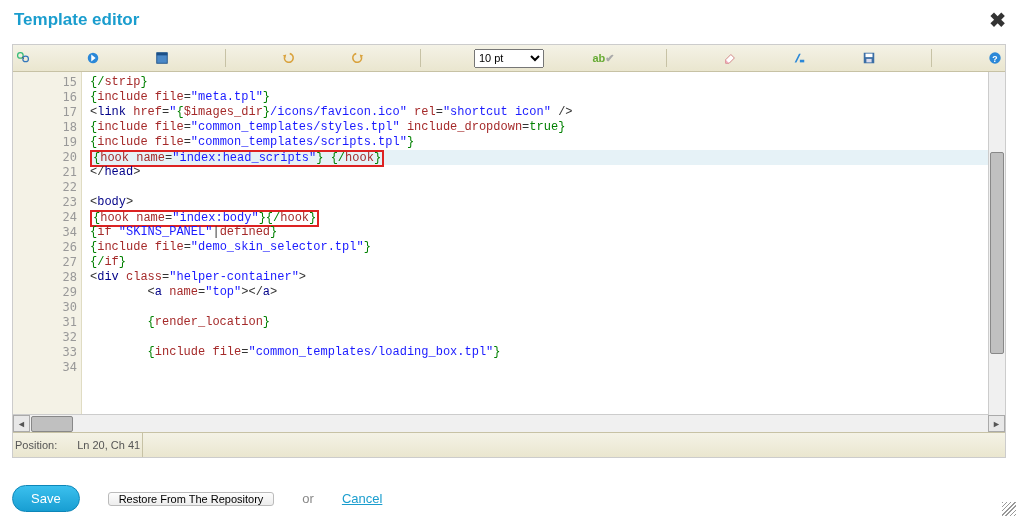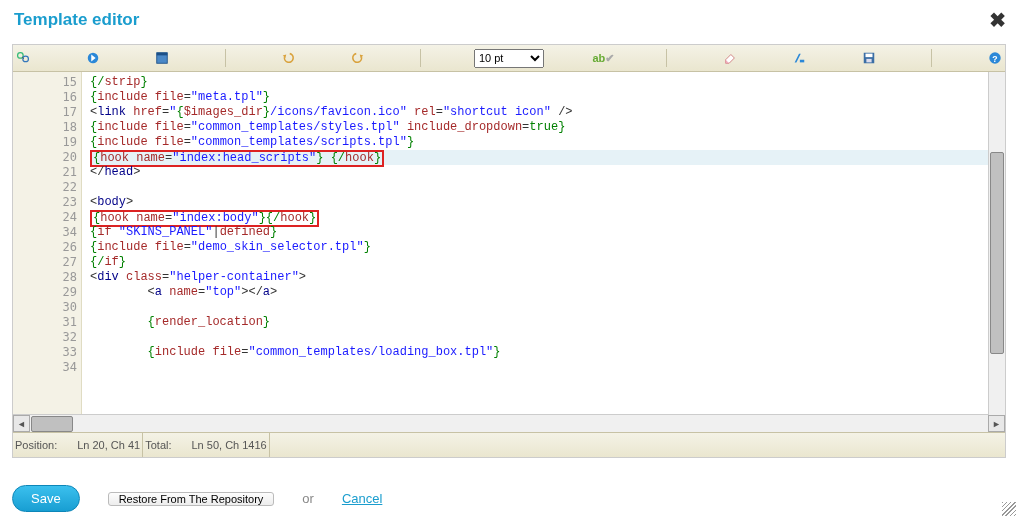--- a/index.html
+++ b/index.html
@@ -148,24 +148,20 @@
       <span class="harrow" style="left:0">◄</span>
       <span class="hthumb" style="left:18px"></span>
       <span class="harrow" style="right:0">►</span>
     </div>
 
     <div class="statusbar">
       <div class="status-cell">
         <span>Position:</span>
         <span>Ln 20, Ch 41</span>
       </div>
-      <div class="status-cell">
-        <span>Total:</span>
-        <span>Ln 50, Ch 1416</span>
-      </div>
     </div>
 
     <div class="vscroll">
       <div class="vthumb"></div>
     </div>
   </div>
 
   <div class="footer">
     <button class="btn-save">Save</button>
     <button class="btn-restore">Restore From The Repository</button>

